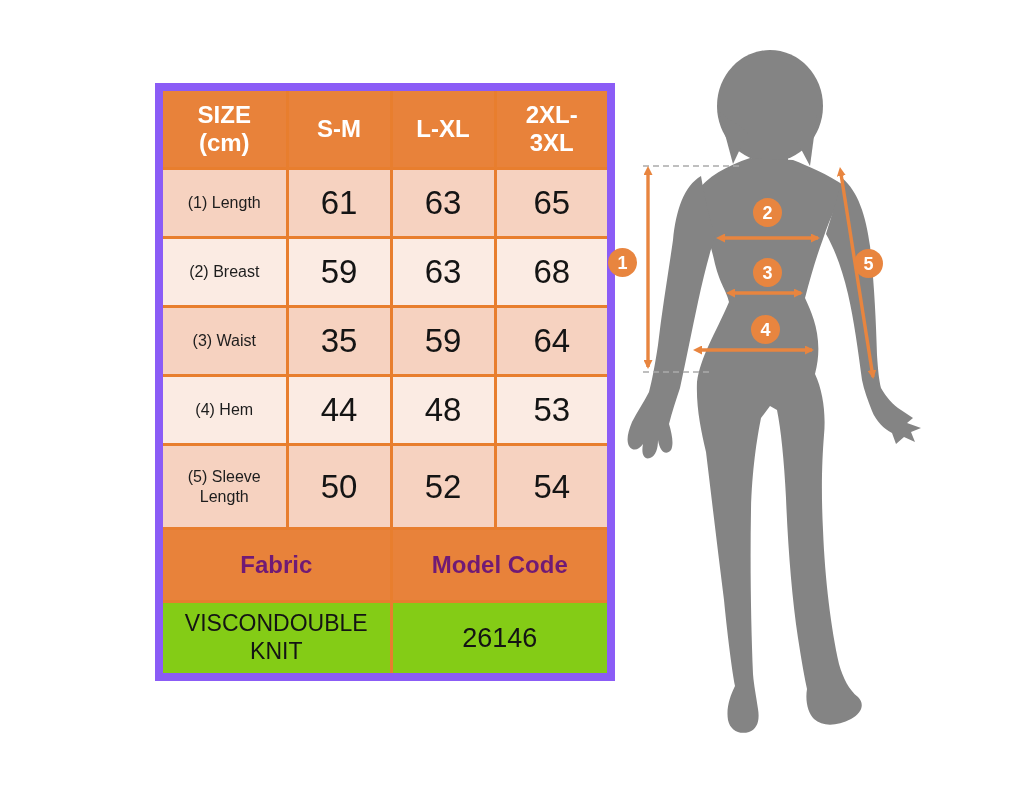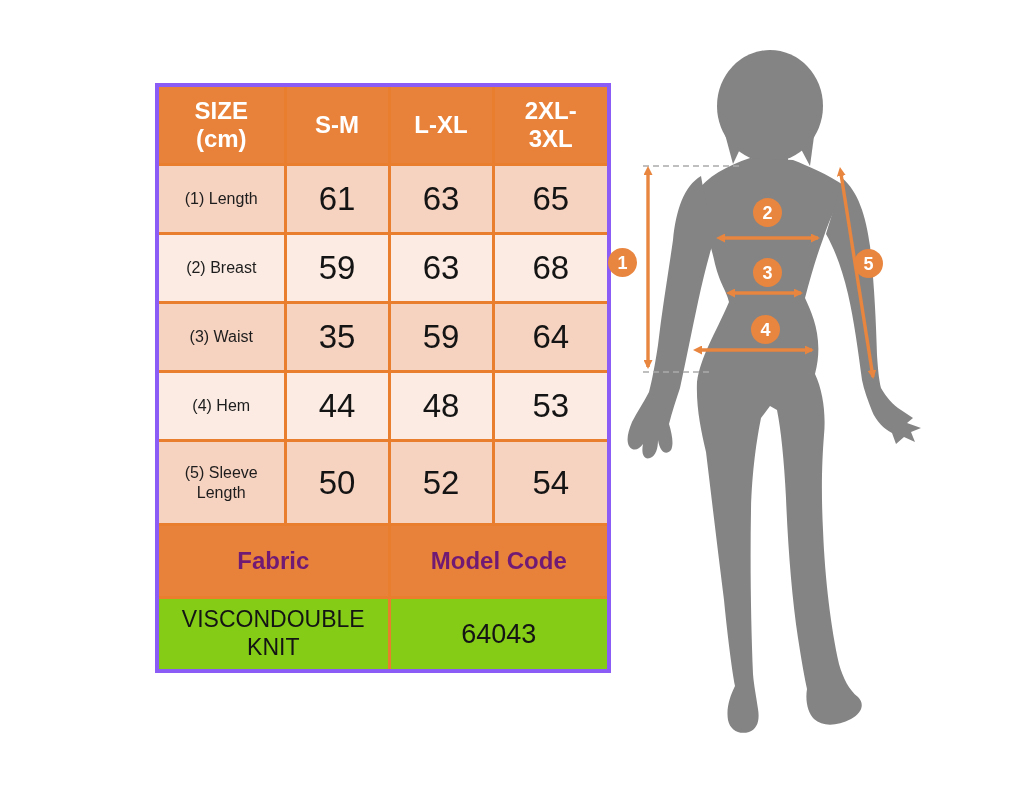--- a/index.html
+++ b/index.html
@@ -7,21 +7,21 @@
     width:1024px;height:788px;position:relative;overflow:hidden;
     background:#ffffff;
     font-family:"Liberation Sans",sans-serif;
   }
   .stage{position:absolute;left:0;top:0;width:1024px;height:788px;}
 
   
   table.size-table{
     position:absolute;left:155px;top:83px;
     border-collapse:collapse;table-layout:fixed;
-    border:4px solid #8b5cf6;
+    border:8px solid #8b5cf6;
   }
   table.size-table th, table.size-table td{
     border:3px solid #E87E2E;
     text-align:center;vertical-align:middle;
     padding:2px 4px;
   }
   tr.head-row th{
     background:#E8823A;color:#ffffff;
     font-size:24px;font-weight:bold;height:72px;line-height:1.15;
   }
@@ -117,21 +117,21 @@
         <td class="val">54</td>
       </tr>
 
       <tr class="fabric-head">
         <td colspan="2">Fabric</td>
         <td colspan="2">Model Code</td>
       </tr>
 
       <tr class="fabric-val">
         <td colspan="2" class="fabric-name"><span class="wrap">VISCONDOUBLE KNIT</span></td>
-        <td colspan="2" class="model-code">64043</td>
+        <td colspan="2" class="model-code">26146</td>
       </tr>
     </tbody>
   </table>
 
 
   <svg class="figure-svg" viewBox="0 0 330 725" aria-hidden="true">
     <defs>
       <marker id="ah-e" markerWidth="9" markerHeight="9" refX="7" refY="4.5" orient="auto" markerUnits="userSpaceOnUse">
         <path d="M0,0 L9,4.5 L0,9 Z" fill="#E8853F"></path>
       </marker>

